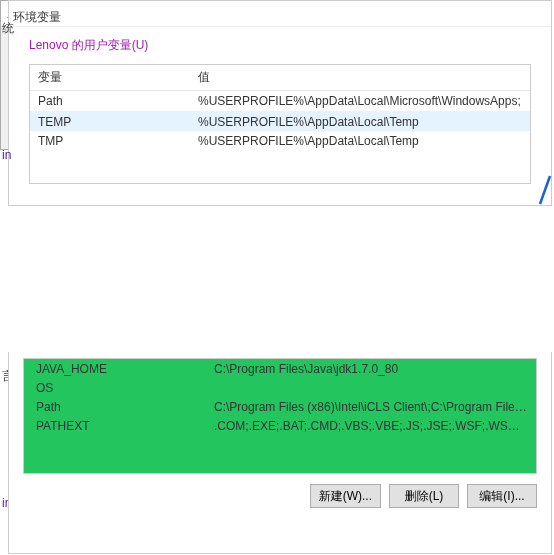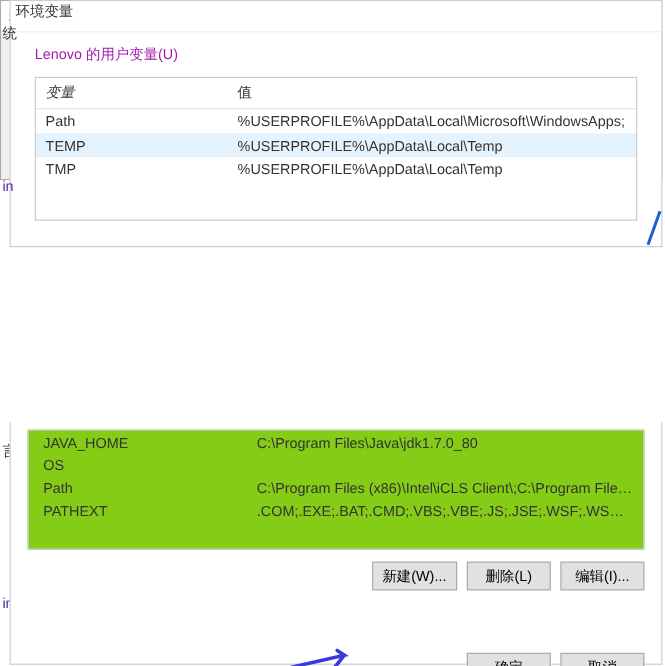--- a/index.html
+++ b/index.html
@@ -1,42 +1,42 @@
 <!DOCTYPE html>
 <html><head>
 <meta charset="utf-8">
 <style>
 * { box-sizing: border-box; margin: 0; padding: 0; }
 body { font-family: "Microsoft YaHei", "Segoe UI", sans-serif; font-size: 12px; background: #fff; width: 554px; height: 555px; overflow: hidden; position: relative; }
 .dialog { background: #fff; border: 1px solid #ccc; position: absolute; }
-.titlebar { height: 26px; background: #fff; border-bottom: 1px solid #eee; display: flex; align-items: flex-start; padding: 0 4px; }
+.titlebar { height: 26px; background: #fff; border-bottom: 1px solid #eee; display: flex; align-items: flex-end; padding: 0 4px; }
 .titlebar-text { font-size: 12px; color: #333; flex: 1; }
 .titlebar-btn { width: 40px; height: 24px; display: flex; align-items: center; justify-content: center; color: #333; }
 .titlebar-btn svg { width: 10px; height: 10px; }
 .section-label { font-size: 12px; color: #a21caf; padding: 10px 0 6px 20px; }
 .table-frame { margin: 4px 20px 0 20px; border: 1px solid #ccc; background: #fff; height: 120px; overflow: hidden; }
 .table-header { display: flex; background: #fff; border-bottom: 1px solid #e5e5e5; }
 .th { padding: 4px 8px; font-size: 12px; color: #333; }
-.th-var { width: 160px; font-style: italic; }
+.th-var { width: 160px; }
 .th-val { flex: 1; }
 .table-body .tr { display: flex; height: 20px; align-items: center; }
 .table-body .tr.selected { background: #e5f3ff; align-items: flex-end; }
 .td { padding: 2px 8px; font-size: 12px; color: #333; white-space: nowrap; overflow: hidden; text-overflow: ellipsis; }
 .td-var { width: 160px; }
 .td-val { flex: 1; }
 .dialog2 { left: 0; top: 204px; width: 552px; border: 1px solid #aaa; background: #f0f0f0; }
 .titlebar2 { height: 26px; background: #fff; display: flex; align-items: center; padding: 0 6px; border-bottom: 1px solid #ddd; }
 .body2 { padding: 18px 14px 14px 14px; background: #f0f0f0; }
 .form-row { display: flex; align-items: center; margin-bottom: 10px; }
 .form-label { width: 100px; font-size: 12px; color: #000; }
 .form-input { flex: 1; height: 22px; border: 1px solid #7a7a7a; padding: 0 4px; font-size: 12px; font-family: inherit; background: #fff; }
 .btn-row { display: flex; gap: 8px; margin-top: 12px; align-items: center; }
 .btn { height: 24px; padding: 0 8px; min-width: 70px; border: 1px solid #adadad; background: #e1e1e1; font-size: 12px; font-family: inherit; cursor: pointer; }
 .spacer { flex: 1; }
-.sys-table-frame { margin: 0 14px; border: 1px solid #ccc; background: #84cc16; height: 100px; overflow: hidden; }
+.sys-table-frame { margin: 0 14px; border: 1px solid #ccc; background: #22c55e; height: 116px; overflow: hidden; }
 .sys-table-body .tr { display: flex; height: 19px; align-items: center; }
 .sys-td-var { width: 182px; padding: 2px 8px 2px 12px; font-size: 12px; color: #333; white-space: nowrap; }
 .sys-td-val { flex: 1; padding: 2px 8px; font-size: 12px; color: #333; white-space: nowrap; overflow: hidden; text-overflow: ellipsis; }
 .btn-row3 { display: flex; gap: 8px; padding: 10px 14px 0 14px; justify-content: flex-end; align-items: center; }
 .btn-row4 { display: flex; gap: 8px; padding: 52px 14px 14px 14px; justify-content: flex-end; align-items: center; position:relative;}
 .blue-stroke { position: absolute; }
 .side-letter { position:absolute; left:2px; font-size:12px; color:#4c1d95;}
 </style>
 </head>
 <body>

